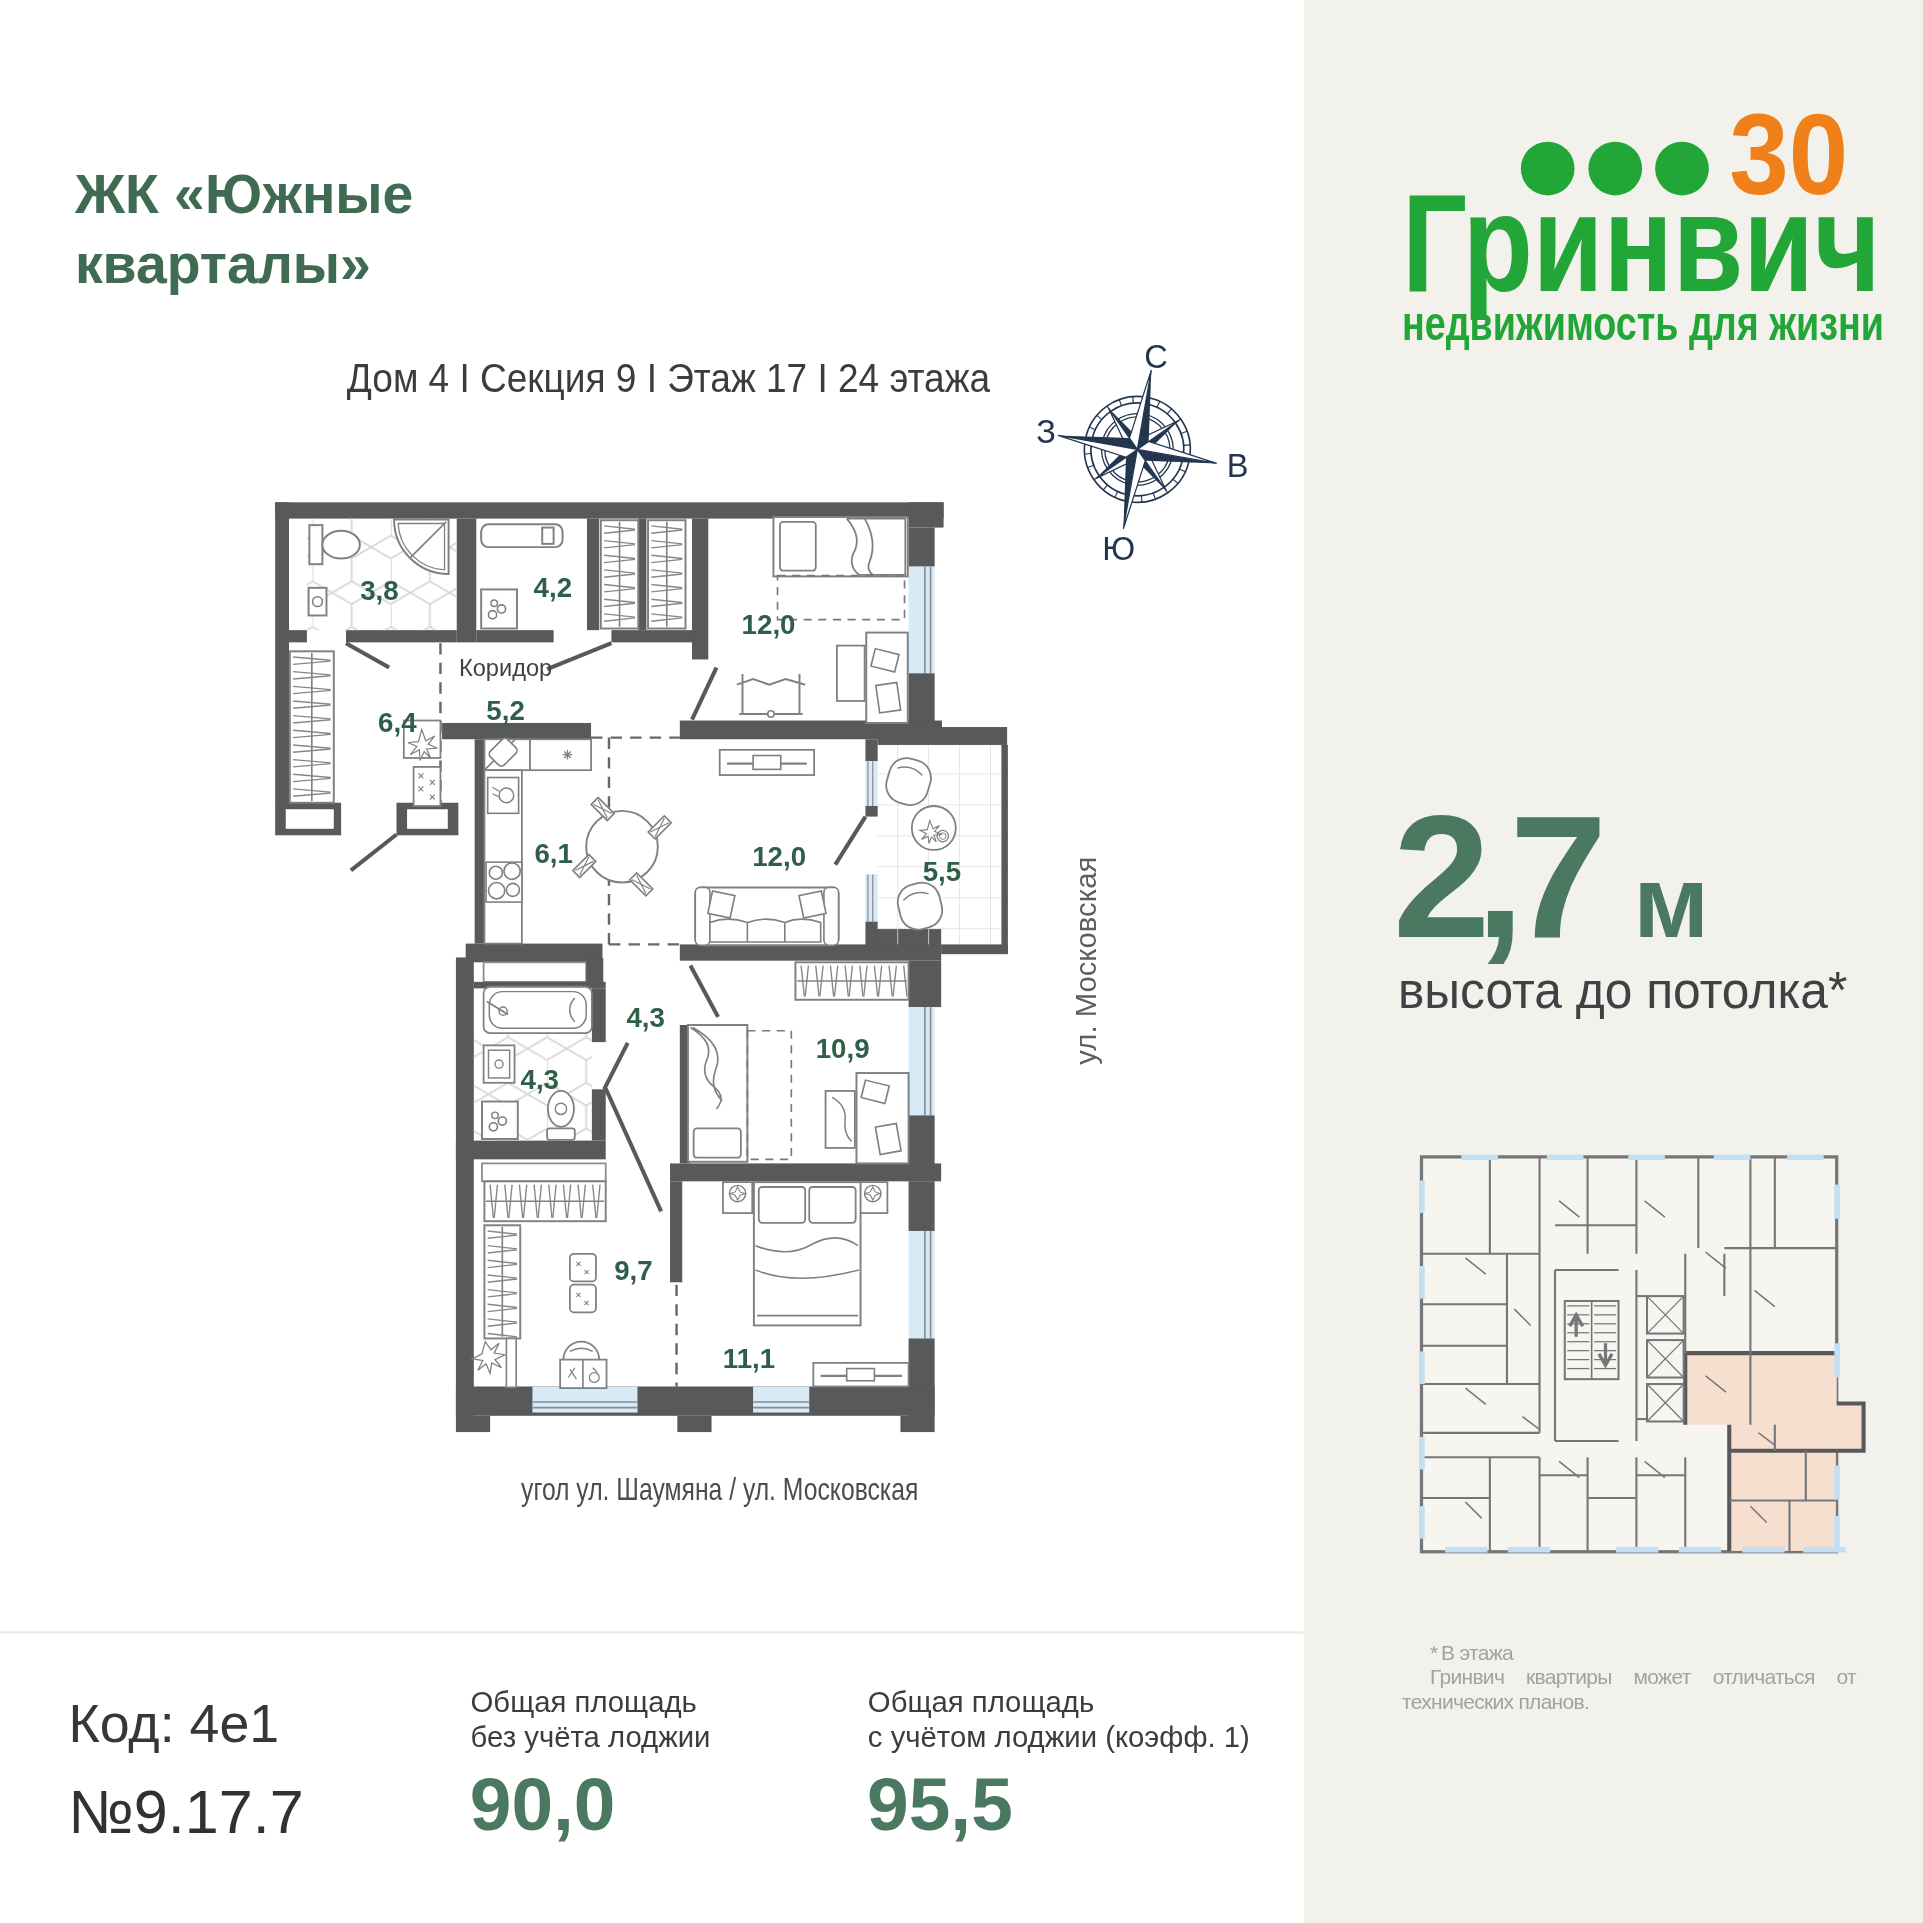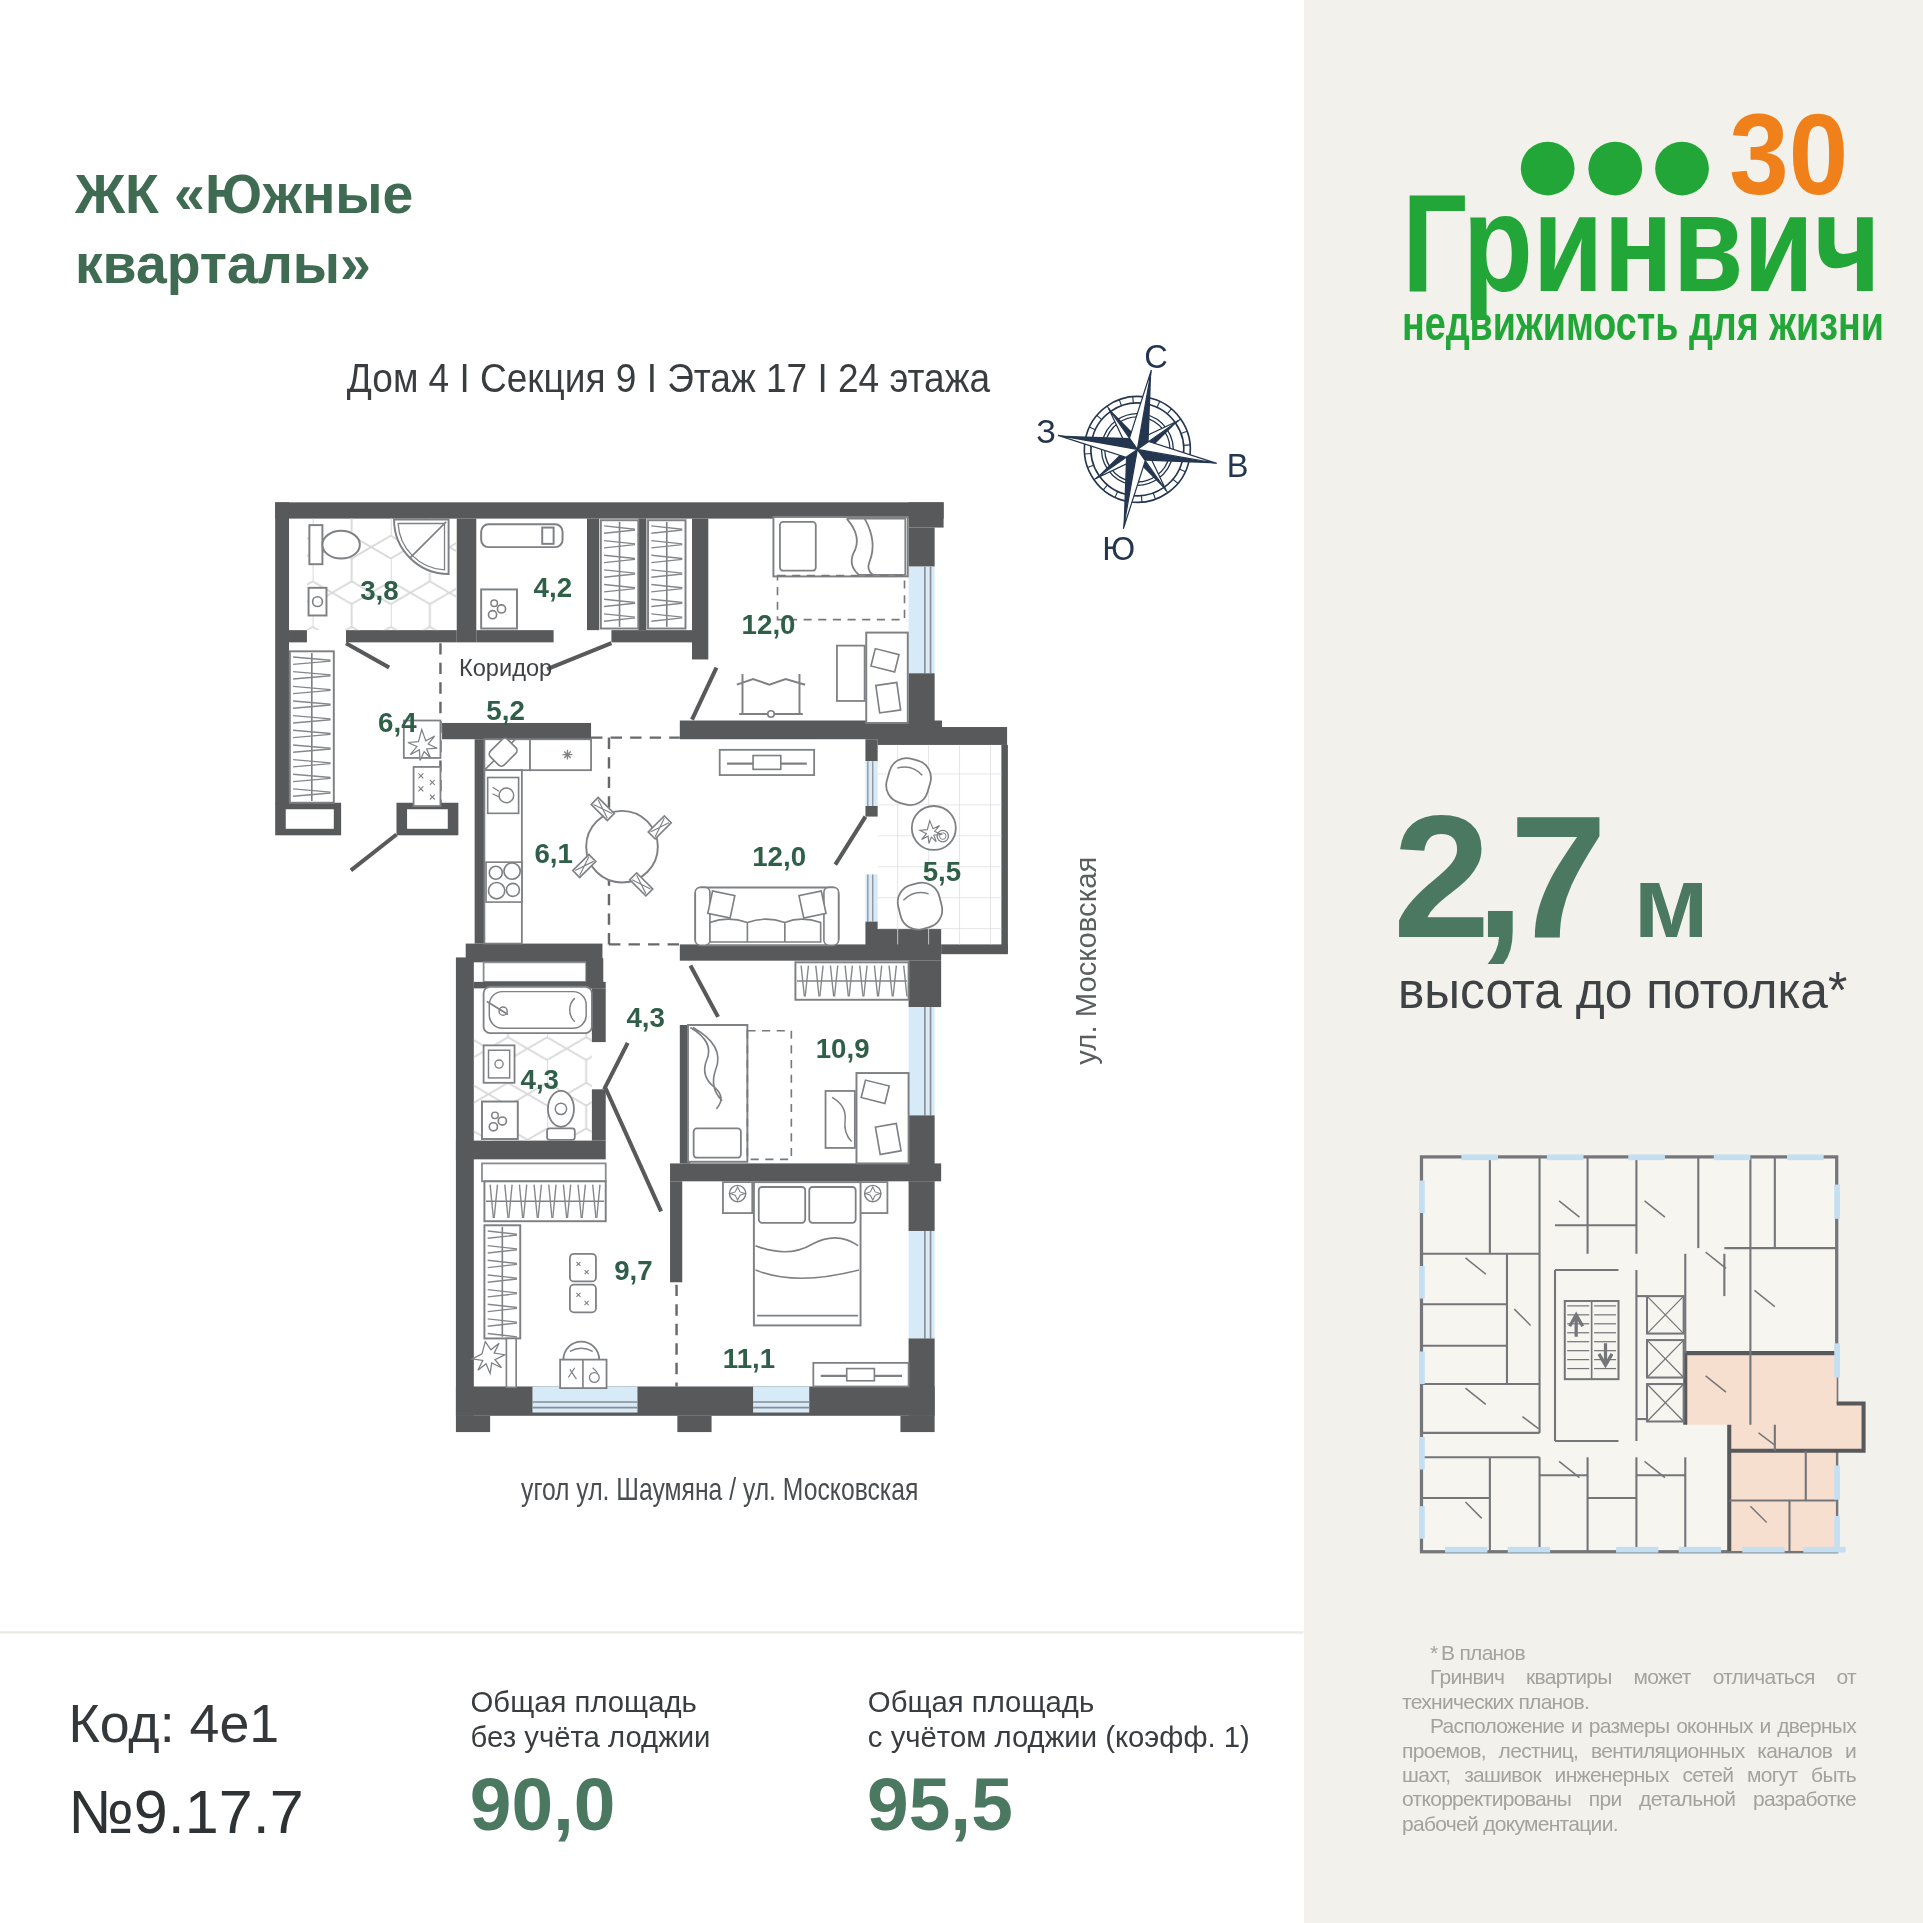--- a/index.html
+++ b/index.html
@@ -695,17 +695,16 @@
 <rect x="1743" y="1660" width="7" height="40" fill="#C5DFF2"></rect>
 <rect x="1743" y="1765" width="7" height="40" fill="#C5DFF2"></rect>
 <rect x="1743" y="1850" width="7" height="40" fill="#C5DFF2"></rect>
 <rect x="2253" y="1455" width="7" height="42" fill="#C5DFF2"></rect>
 <rect x="2253" y="1650" width="7" height="42" fill="#C5DFF2"></rect>
 <rect x="2253" y="1800" width="7" height="42" fill="#C5DFF2"></rect>
 <rect x="2253" y="1862" width="7" height="42" fill="#C5DFF2"></rect>
 </svg>
 
 <div class="abs" style="left:1402px;top:1641px;width:454px;color:#A3A29B;font-size:21px;line-height:24.4px;letter-spacing:-0.7px;text-align:justify;">
-<p style="margin:0;text-indent:28px;">* В планов</p>
+<p style="margin:0;text-indent:28px;">* В этажа</p>
 <p style="margin:0;text-indent:28px;">Гринвич квартиры может отличаться от технических планов.</p>
-<p style="margin:0;text-indent:28px;">Расположение и размеры оконных и дверных проемов, лестниц, вентиляционных каналов и шахт, зашивок инженерных сетей могут быть откорректированы при детальной разработке рабочей документации.</p>
 </div>
 
 
 </body></html>

